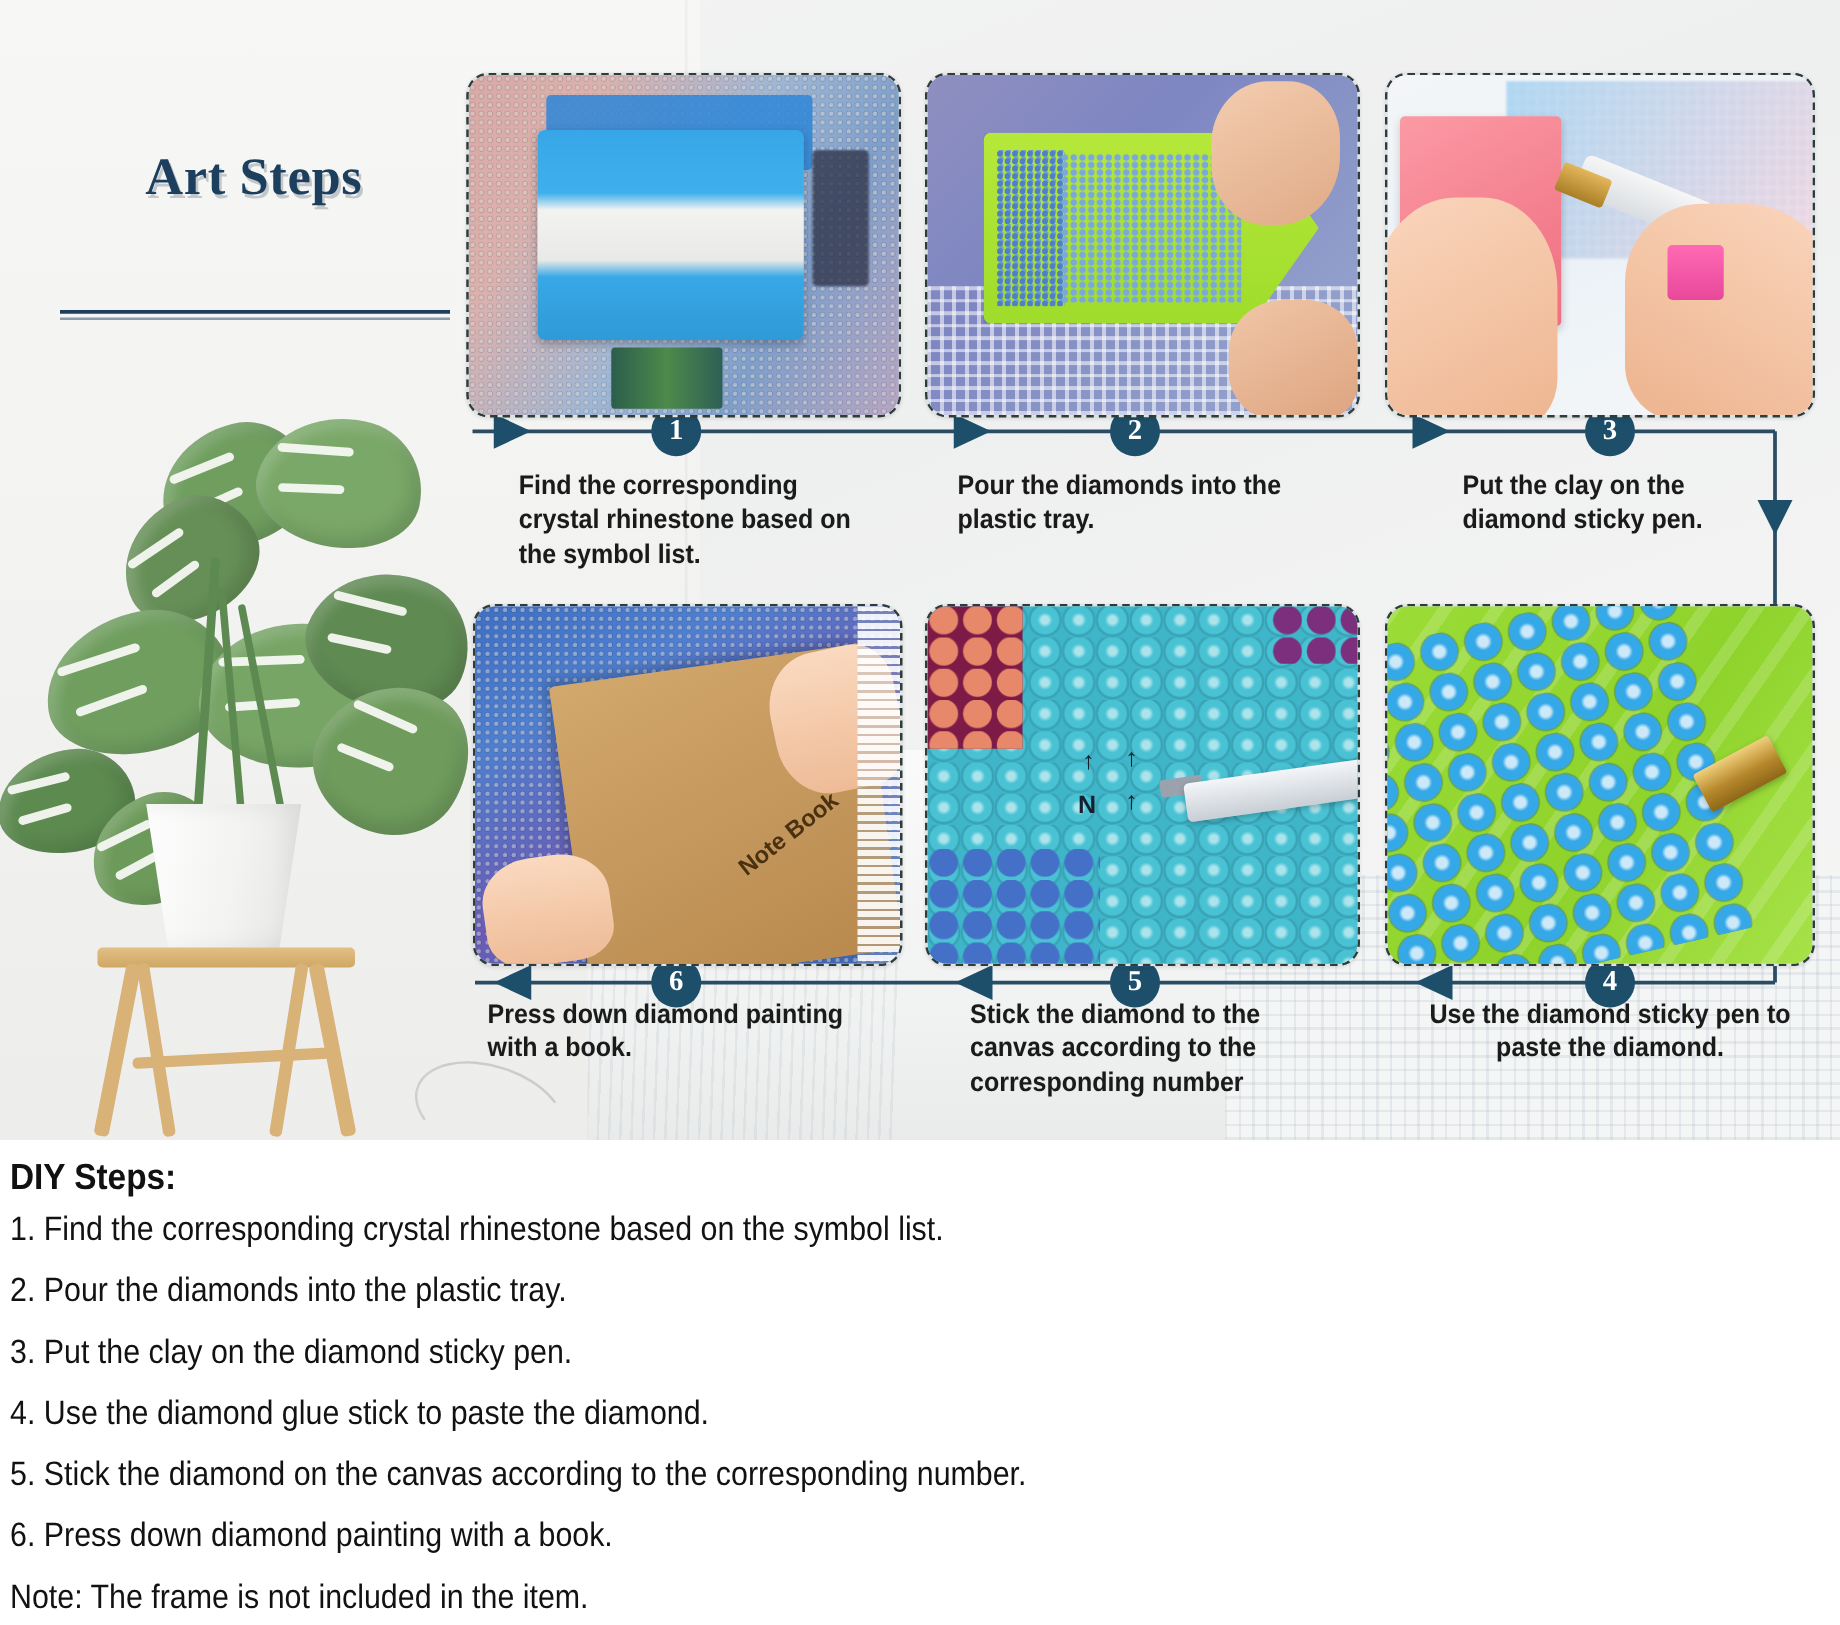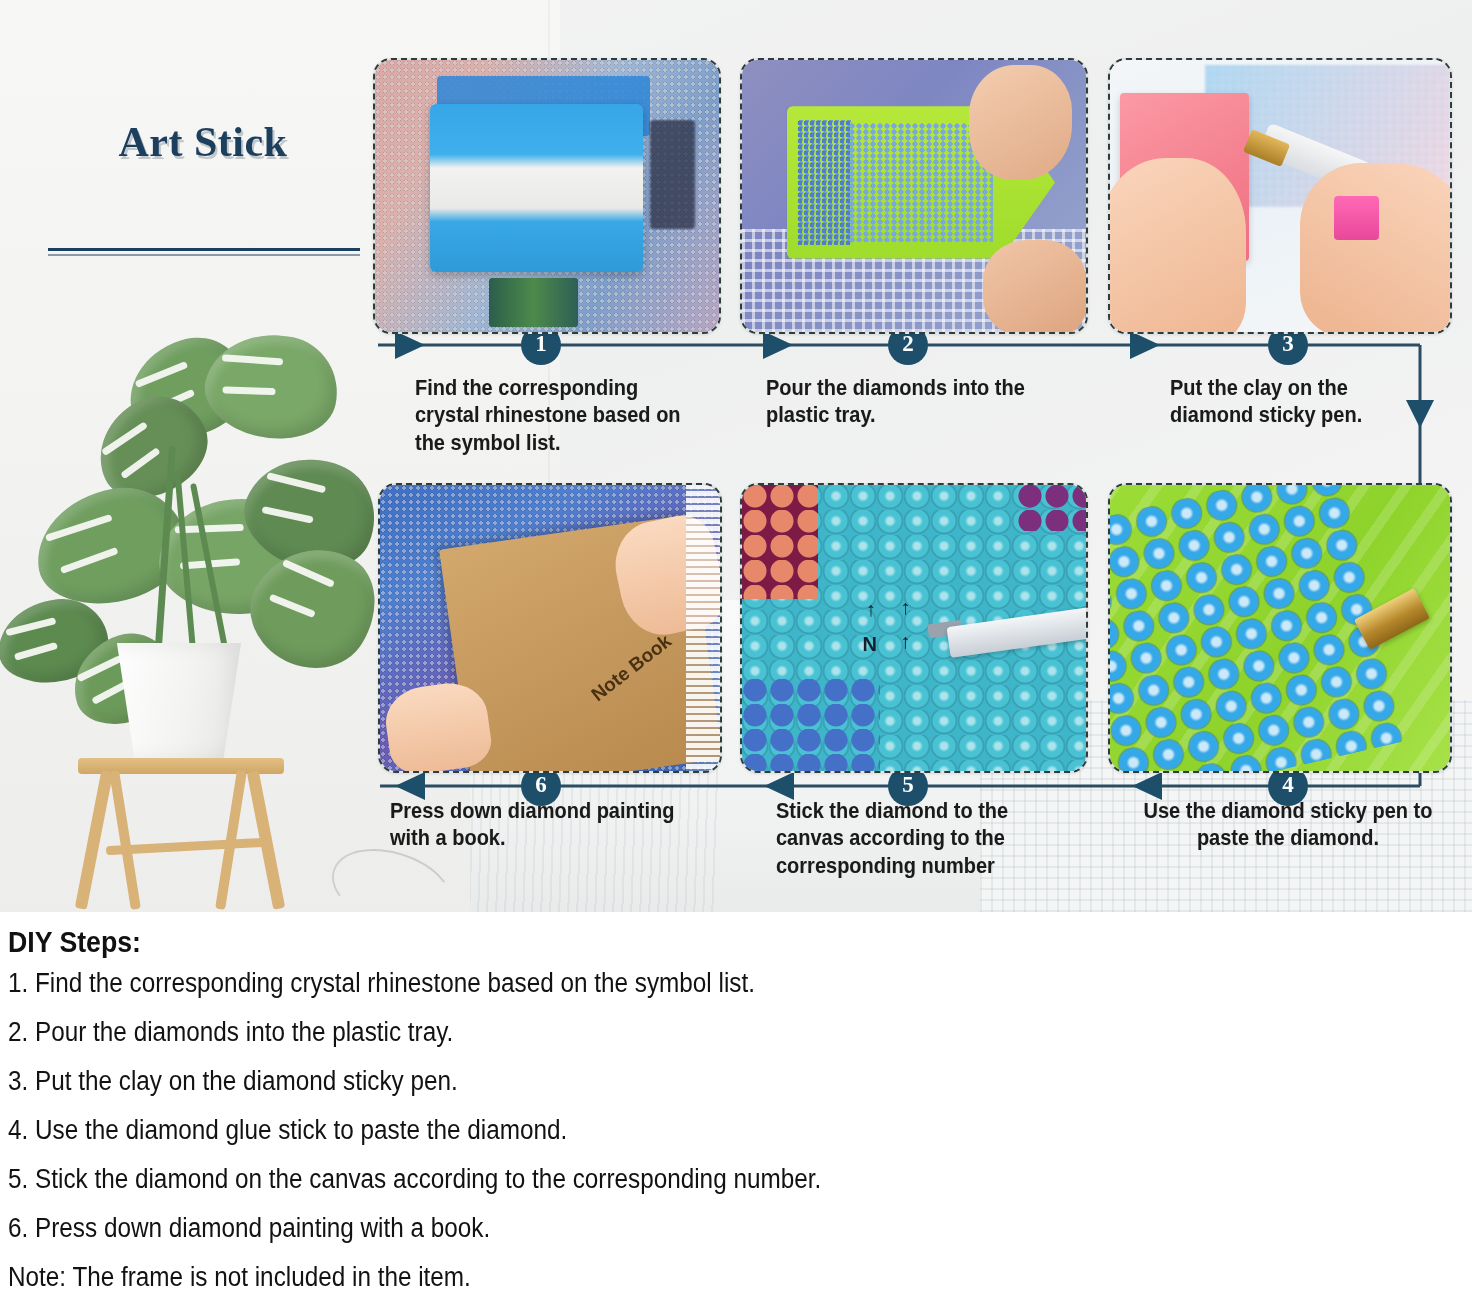--- a/index.html
+++ b/index.html
@@ -278,21 +278,21 @@
       <div class="pot"></div>
       <div class="stool-top"></div>
       <div class="stool-leg" style="left:78px;top:420px;width:12px;height:140px;transform:rotate(11deg);"></div>
       <div class="stool-leg" style="left:250px;top:420px;width:12px;height:140px;transform:rotate(-11deg);"></div>
       <div class="stool-leg" style="left:110px;top:420px;width:10px;height:140px;transform:rotate(-9deg);"></div>
       <div class="stool-leg" style="left:216px;top:420px;width:10px;height:140px;transform:rotate(9deg);"></div>
       <div class="stool-leg" style="left:96px;top:492px;width:160px;height:9px;transform:rotate(-3deg);"></div>
     </div>
 
     <div class="heading">
-      <span class="l2">Art Stick</span>
+      <span class="l2">Art Steps</span>
     </div>
     <div class="heading-rules">
       <div class="r1"></div>
         <div class="r2"></div>
     </div>
 
     <svg class="flow" width="1472" height="912">
 
       <line x1="378" y1="345" x2="1420" y2="345" stroke="#2b4d63" stroke-width="3"></line>
 

